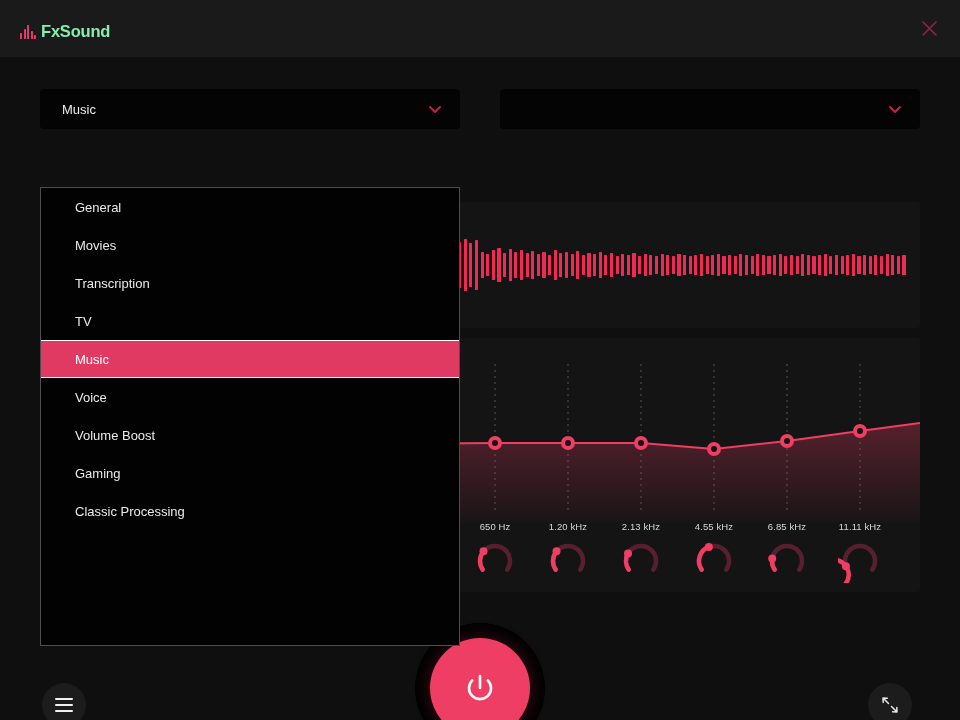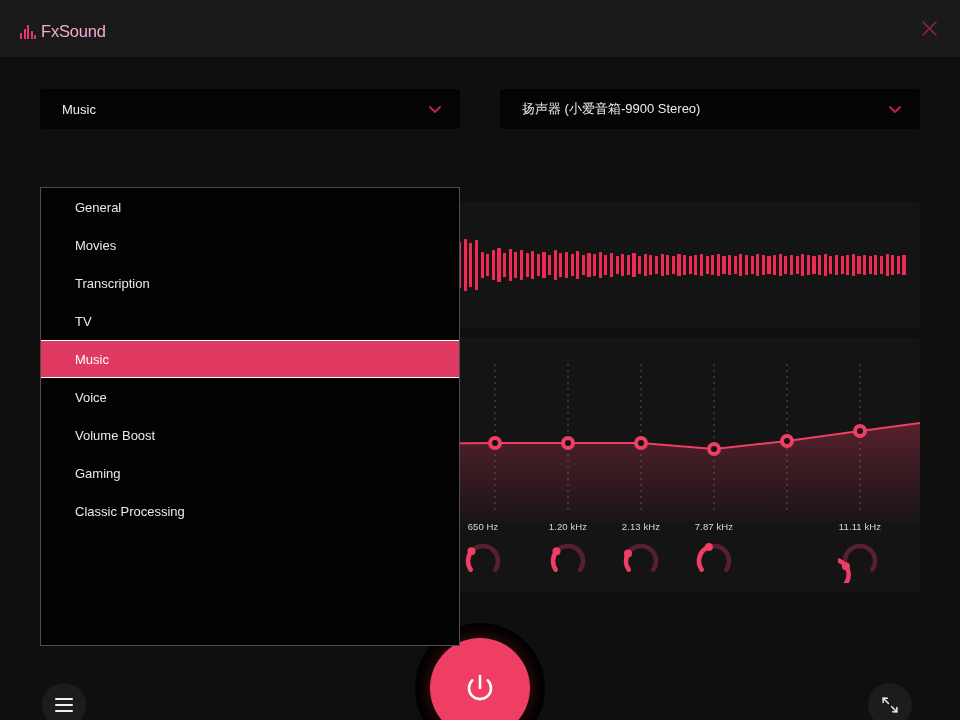--- a/index.html
+++ b/index.html
@@ -28,21 +28,21 @@
     height: 22px;
   }
   #logo-bars { display: flex; align-items: flex-end; gap: 1.5px; height: 14px; }
   #logo-bars i { display: block; width: 2px; background: #e8366a; border-radius: 0.5px; }
   #logo-bars i:nth-child(1) { height: 6px; }
   #logo-bars i:nth-child(2) { height: 10px; }
   #logo-bars i:nth-child(3) { height: 14px; }
   #logo-bars i:nth-child(4) { height: 8px; }
   #logo-bars i:nth-child(5) { height: 4px; }
   #logo-text {
-    color: #f9a8d4; font-size: 16.5px; font-weight: 400;
+    color: #86efac; font-size: 16.5px; font-weight: 700;
     letter-spacing: -0.2px; line-height: 16px;
   }
   #close-btn {
     position: absolute; right: 17px; top: 14px;
     width: 28px; height: 28px; cursor: pointer;
     display: flex; align-items: center; justify-content: center;
   }
   #close-btn svg { display: block; }
 
   
@@ -328,21 +328,21 @@
               <circle cx="747" cy="103" r="7" fill="#ef3e63"></circle>
               <circle cx="747" cy="103" r="3" fill="#141415"></circle>
             </g>
             <g>
               <circle cx="820" cy="93" r="7" fill="#ef3e63"></circle>
               <circle cx="820" cy="93" r="3" fill="#141415"></circle>
             </g>
           </svg>
         </div>
       <div id="eq-bands">
-          <div class="band" style="left: 443px;">
+          <div class="band" style="left: 455px;">
             <div class="freq">650 Hz</div>
             <div class="knob">
               <svg width="44" height="44" viewBox="0 0 44 44">
                 <path d="M 9.71 30.60 A 15 15 0 1 1 34.29 30.60" fill="none" stroke="#58202f" stroke-width="4.5" stroke-linecap="round"></path>
                 <path d="M 9.71 30.60 A 15 15 0 0 1 10.51 12.36" fill="none" stroke="#ef3e63" stroke-width="4.5" stroke-linecap="round"></path>
                 <circle cx="10.51" cy="12.36" r="4" fill="#ef3e63"></circle>
               </svg>
             </div>
           </div>
           <div class="band" style="left: 528px;">
@@ -359,26 +359,36 @@
             <div class="freq">2.13 kHz</div>
             <div class="knob">
               <svg width="44" height="44" viewBox="0 0 44 44">
                 <path d="M 9.71 30.60 A 15 15 0 1 1 34.29 30.60" fill="none" stroke="#58202f" stroke-width="4.5" stroke-linecap="round"></path>
                 <path d="M 9.71 30.60 A 15 15 0 0 1 9.01 14.50" fill="none" stroke="#ef3e63" stroke-width="4.5" stroke-linecap="round"></path>
                 <circle cx="9.01" cy="14.50" r="4" fill="#ef3e63"></circle>
               </svg>
             </div>
           </div>
           <div class="band" style="left: 674px;">
-            <div class="freq">7.87 kHz</div>
+            <div class="freq">4.55 kHz</div>
             <div class="knob">
               <svg width="44" height="44" viewBox="0 0 44 44">
                 <path d="M 9.71 30.60 A 15 15 0 1 1 34.29 30.60" fill="none" stroke="#58202f" stroke-width="4.5" stroke-linecap="round"></path>
                 <path d="M 9.71 30.60 A 15 15 0 0 1 16.87 7.90" fill="none" stroke="#ef3e63" stroke-width="4.5" stroke-linecap="round"></path>
                 <circle cx="16.87" cy="7.90" r="4" fill="#ef3e63"></circle>
+              </svg>
+            </div>
+          </div>
+          <div class="band" style="left: 747px;">
+            <div class="freq">6.85 kHz</div>
+            <div class="knob">
+              <svg width="44" height="44" viewBox="0 0 44 44">
+                <path d="M 9.71 30.60 A 15 15 0 1 1 34.29 30.60" fill="none" stroke="#58202f" stroke-width="4.5" stroke-linecap="round"></path>
+                <path d="M 9.71 30.60 A 15 15 0 0 1 7.23 19.40" fill="none" stroke="#ef3e63" stroke-width="4.5" stroke-linecap="round"></path>
+                <circle cx="7.23" cy="19.40" r="4" fill="#ef3e63"></circle>
               </svg>
             </div>
           </div>
           <div class="band" style="left: 820px;">
             <div class="freq">11.11 kHz</div>
             <div class="knob">
               <svg width="44" height="44" viewBox="0 0 44 44">
                 <path d="M 9.71 30.60 A 15 15 0 1 1 34.29 30.60" fill="none" stroke="#58202f" stroke-width="4.5" stroke-linecap="round"></path>
                 <path d="M 9.71 30.60 A 15 15 0 1 1 7.90 27.13" fill="none" stroke="#ef3e63" stroke-width="4.5" stroke-linecap="round"></path>
                 <circle cx="7.90" cy="27.13" r="4" fill="#ef3e63"></circle>
@@ -391,21 +401,20 @@
     <div class="select" id="preset-select">
       <span class="sel-label">Music</span>
       <span class="chev">
         <svg width="16" height="16" viewBox="0 0 16 16">
           <path d="M3 6 L8 11 L13 6" stroke="#c9214b" stroke-width="1.8" fill="none" stroke-linecap="round" stroke-linejoin="round"></path>
         </svg>
       </span>
     </div>
 
     <div class="select" id="device-select">
-      <span class="sel-label">扬声器 (小爱音箱-9900 Stereo)</span>
       <span class="chev">
         <svg width="16" height="16" viewBox="0 0 16 16">
           <path d="M3 6 L8 11 L13 6" stroke="#c9214b" stroke-width="1.8" fill="none" stroke-linecap="round" stroke-linejoin="round"></path>
         </svg>
       </span>
     </div>
 
     <div id="preset-dropdown">
         <div class="dd-item">
           <span>General</span>

